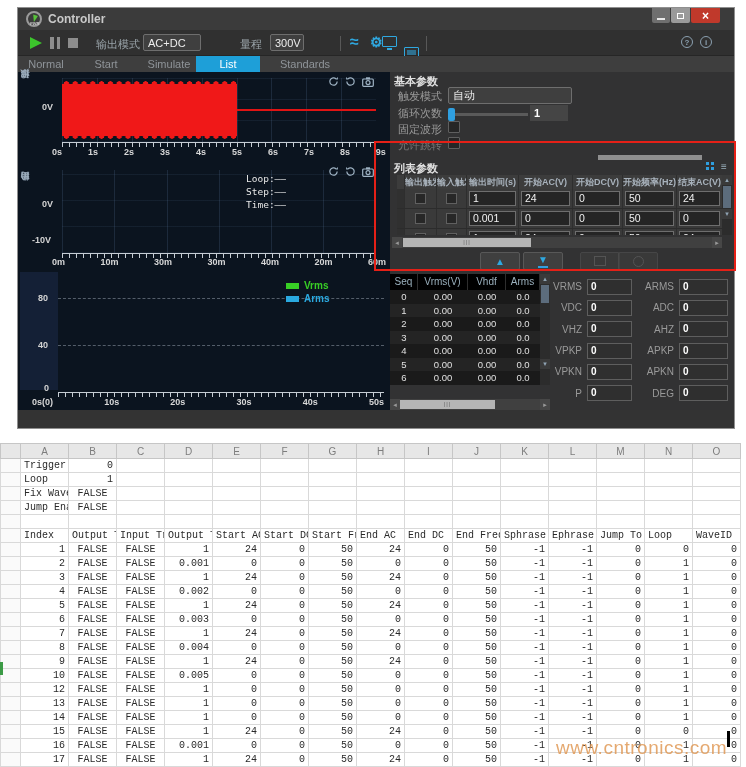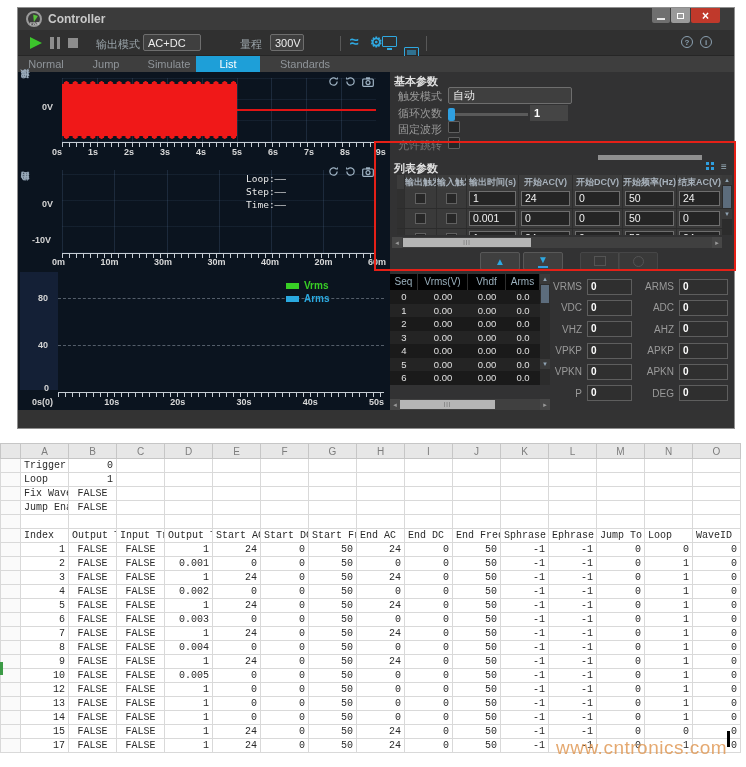--- a/index.html
+++ b/index.html
@@ -202,21 +202,21 @@
       <span class="tb fold" style="left:575px;top:8px"></span>
       <span class="tb sv" style="left:599px;top:7px"></span>
       <span class="tb sv as" style="left:621px;top:7px"></span>
       <span class="tb wr" style="left:645px;top:6px"></span>
       <span class="tb circ" style="left:663px;top:6px">?</span>
       <span class="tb circ" style="left:682px;top:6px">i</span>
     </div>
 
     <div class="tabbar">
         <span class="tab" style="left: 0px; width: 56px;">Normal</span>
-        <span class="tab" style="left: 66px; width: 44px;">Jump</span>
+        <span class="tab" style="left: 66px; width: 44px;">Start</span>
         <span class="tab" style="left: 120px; width: 62px;">Simulate</span>
         <span class="tab active" style="left: 178px; width: 64px;">List</span>
         <span class="tab" style="left: 258px; width: 58px;">Standards</span>
       </div>
 
     <div class="content">
 
       <div class="charts">
 
         <div style="position:absolute;left:0;top:0;width:372px;height:88px">
@@ -994,20 +994,38 @@
           <td class="xl-cell num">0</td>
           <td class="xl-cell num">50</td>
           <td class="xl-cell num">-1</td>
           <td class="xl-cell num">-1</td>
           <td class="xl-cell num">0</td>
           <td class="xl-cell num">0</td>
           <td class="xl-cell num">0</td>
         </tr>
           <tr>
           <td class="xl-gut"></td>
+          <td class="xl-cell num">16</td>
+          <td class="xl-cell ctr">FALSE</td>
+          <td class="xl-cell ctr">FALSE</td>
+          <td class="xl-cell num">0.001</td>
+          <td class="xl-cell num">0</td>
+          <td class="xl-cell num">0</td>
+          <td class="xl-cell num">50</td>
+          <td class="xl-cell num">0</td>
+          <td class="xl-cell num">0</td>
+          <td class="xl-cell num">50</td>
+          <td class="xl-cell num">-1</td>
+          <td class="xl-cell num">-1</td>
+          <td class="xl-cell num">0</td>
+          <td class="xl-cell num">1</td>
+          <td class="xl-cell num">0</td>
+        </tr>
+          <tr>
+          <td class="xl-gut"></td>
           <td class="xl-cell num">17</td>
           <td class="xl-cell ctr">FALSE</td>
           <td class="xl-cell ctr">FALSE</td>
           <td class="xl-cell num">1</td>
           <td class="xl-cell num">24</td>
           <td class="xl-cell num">0</td>
           <td class="xl-cell num">50</td>
           <td class="xl-cell num">24</td>
           <td class="xl-cell num">0</td>
           <td class="xl-cell num">50</td>

